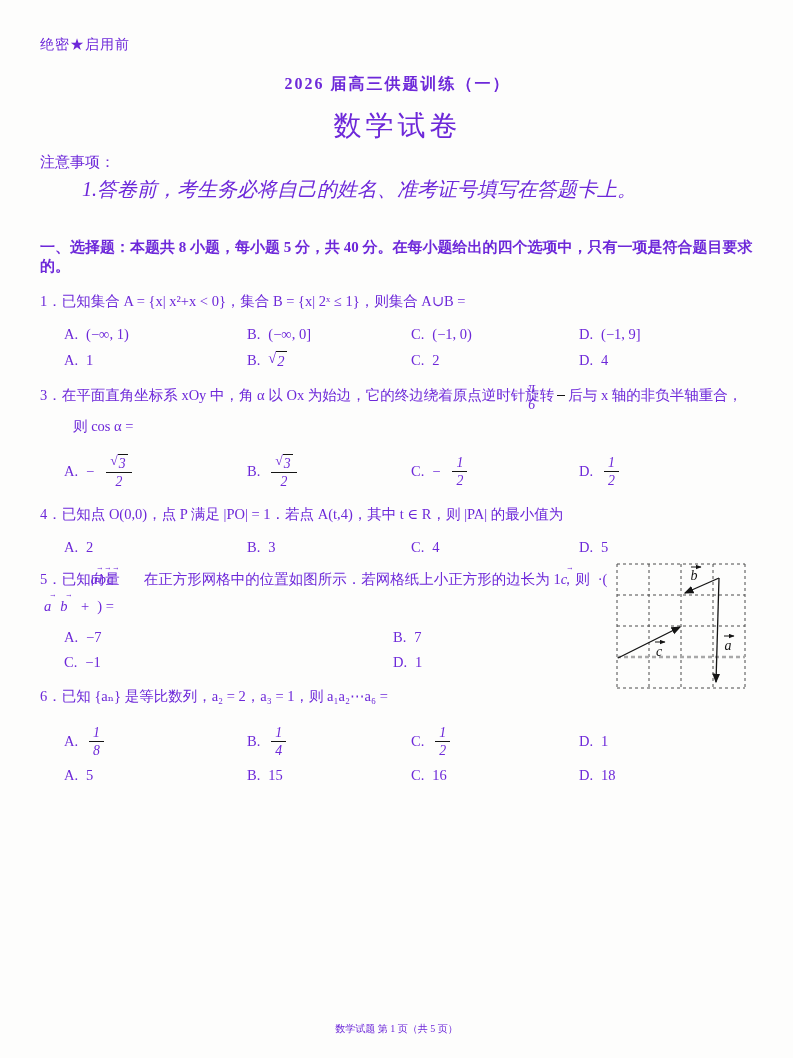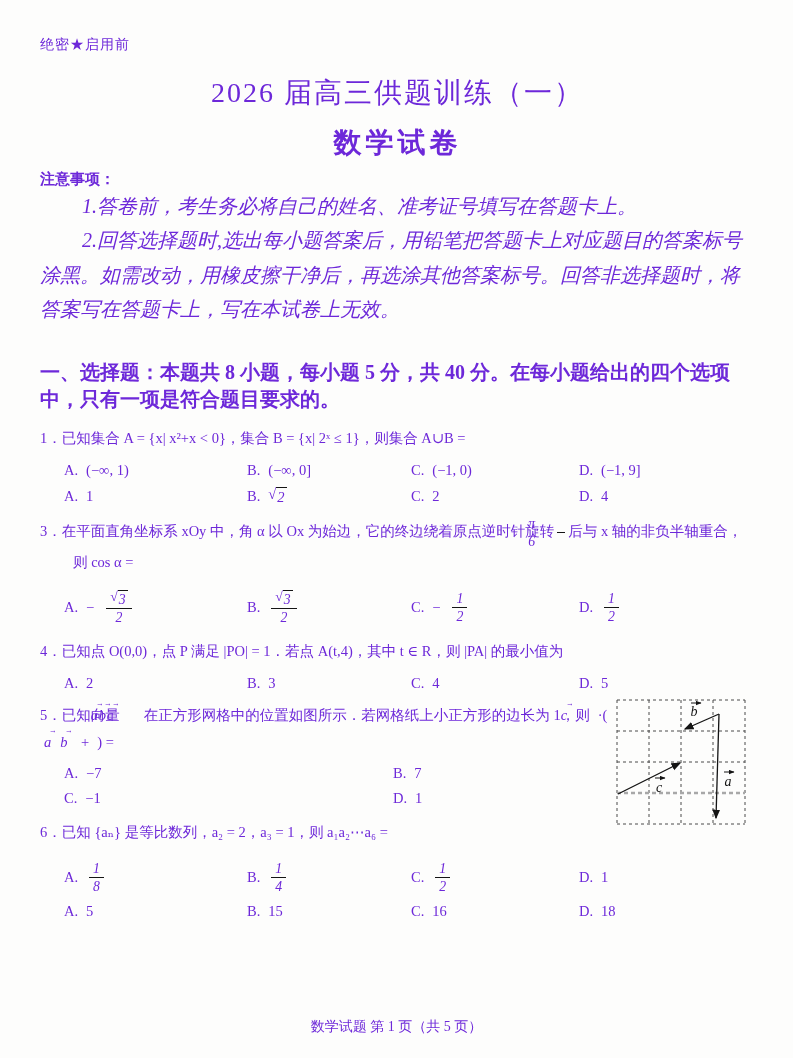--- a/index.html
+++ b/index.html
@@ -4,27 +4,27 @@
 <style>
   html,body { margin:0; padding:0; background:#888; }
   .page {
     position:relative; width:793px; height:1058px; margin:0 auto;
     background:#fdfdfc; color:#6d28d9; overflow:hidden;
     font-family:"Liberation Serif","DejaVu Serif",serif;
   }
   .inner { padding:36px 38px 0 40px; }
 
   .secrecy { font-size:14px; letter-spacing:1px; }
-  .title   { text-align:center; font-size:28px; font-weight:normal; margin:20px 0 2px; letter-spacing:2px; }
-  .subtitle{ text-align:center; font-size:28px; font-weight:bold; margin:12px 0 8px; letter-spacing:4px; }
-
-  .notes-title { font-size:15px; font-weight:bold; margin-top:2px; }
+  .title   { text-align:center; font-size:16px; font-weight:bold; margin:20px 0 2px; letter-spacing:2px; }
+  .subtitle{ text-align:center; font-size:28px; font-weight:normal; margin:12px 0 8px; letter-spacing:4px; }
+
+  .notes-title { font-size:15px; font-weight:normal; margin-top:2px; }
   .note { margin:0; font-size:20px; line-height:1.72; text-indent:2.1em; font-style:italic; }
 
-  .section-head { font-size:20px; font-weight:bold; margin:32px 0 4px; }
+  .section-head { font-size:15px; font-weight:bold; margin:32px 0 4px; }
 
   .q { font-size:14.5px; line-height:2.15; margin:10px 0 0; padding-left:33px; text-indent:-33px; }
   .q.tight { line-height:1.9; }
 
   .optrow { display:flex; align-items:center; padding-left:24px; margin:8px 0 2px; font-size:14.5px; }
   .optrow.tall { margin:13px 0 6px; }
   .opt { display:flex; align-items:center; gap:8px; }
   .w1 { width:183px; } .w2 { width:164px; } .w3 { width:168px; } .w4 { flex:1; }
   .w5 { width:329px; }
 
@@ -38,36 +38,35 @@
   .sqrt .rad  { border-top:1px solid #141414; padding:1px 2px 0 1px; }
   .neg { margin-right:1px; }
 
   .vec { position:relative; display:inline-block; font-style:italic; margin:0 3px; padding:0 1px; }
   .vec .vec-arrow { position:absolute; top:-0.78em; left:50%; transform:translateX(-50%) scaleX(0.85); font-size:9px; font-style:normal; }
 
   .q5block { position:relative; }
   .q5block .stem { padding-right:140px; }
   .vecfig { position:absolute; right:4px; top:-6px; }
 
-  .footer { position:absolute; bottom:22px; left:0; width:100%; text-align:center; font-size:14px; }
+  .footer { position:absolute; bottom:22px; left:0; width:100%; text-align:center; font-size:10px; }
 </style>
 </head>
 <body>
 
 <div class="page">
   <div class="inner">
 
     <div class="secrecy">绝密★启用前</div>
     <div class="title">2026 届高三供题训练（一）</div>
     <div class="subtitle">数学试卷</div>
 
     <div class="notes">
       <div class="notes-title">注意事项：</div>
       <p class="note">1.答卷前，考生务必将自己的姓名、准考证号填写在答题卡上。</p>
-      <p class="note">2.回答选择题时,选出每小题答案后，用铅笔把答题卡上对应题目的答案标号涂黑。如需改动，用橡皮擦干净后，再选涂其他答案标号。回答非选择题时，将答案写在答题卡上，写在本试卷上无效。</p>
     </div>
 
     <div class="section-head">一、选择题：本题共 8 小题，每小题 5 分，共 40 分。在每小题给出的四个选项中，只有一项是符合题目要求的。</div>
 
     <div class="q">
       <span>1．已知集合 A = {x| x²+x &lt; 0}，集合 B = {x| 2ˣ ≤ 1}，则集合 A∪B =</span>
     </div>
     <div class="optrow">
       <div class="opt w1">
           <span>A.</span>

